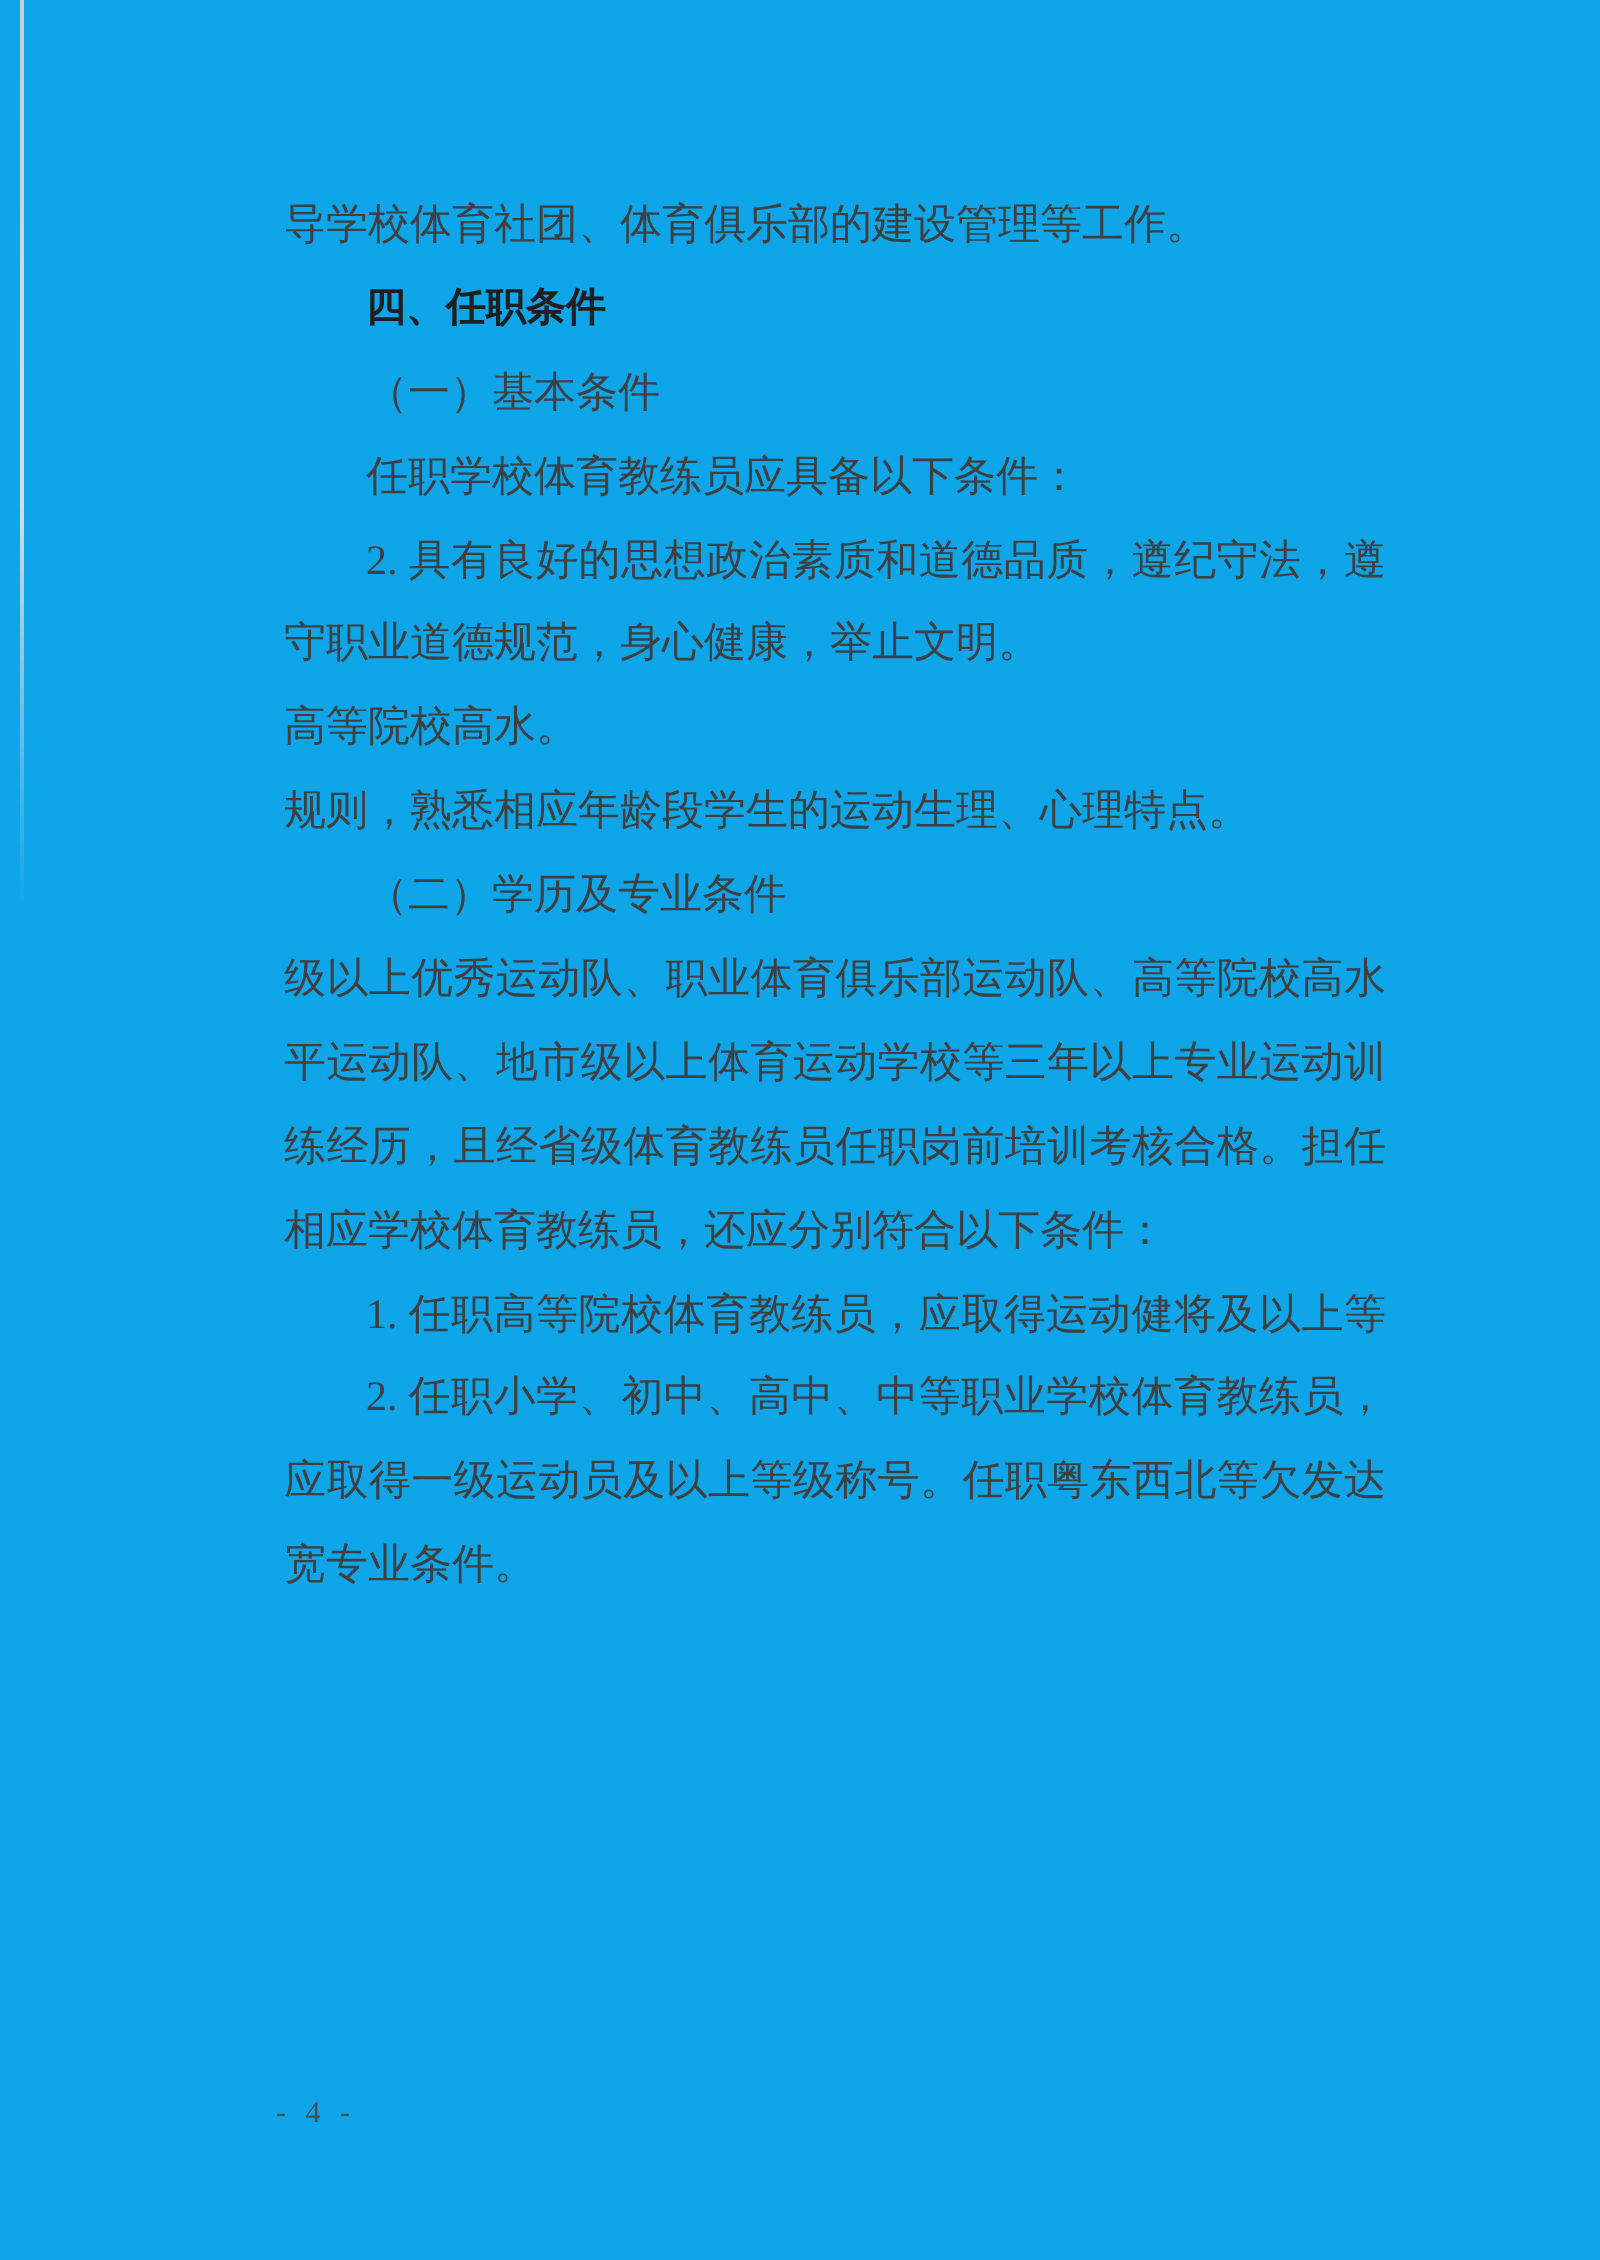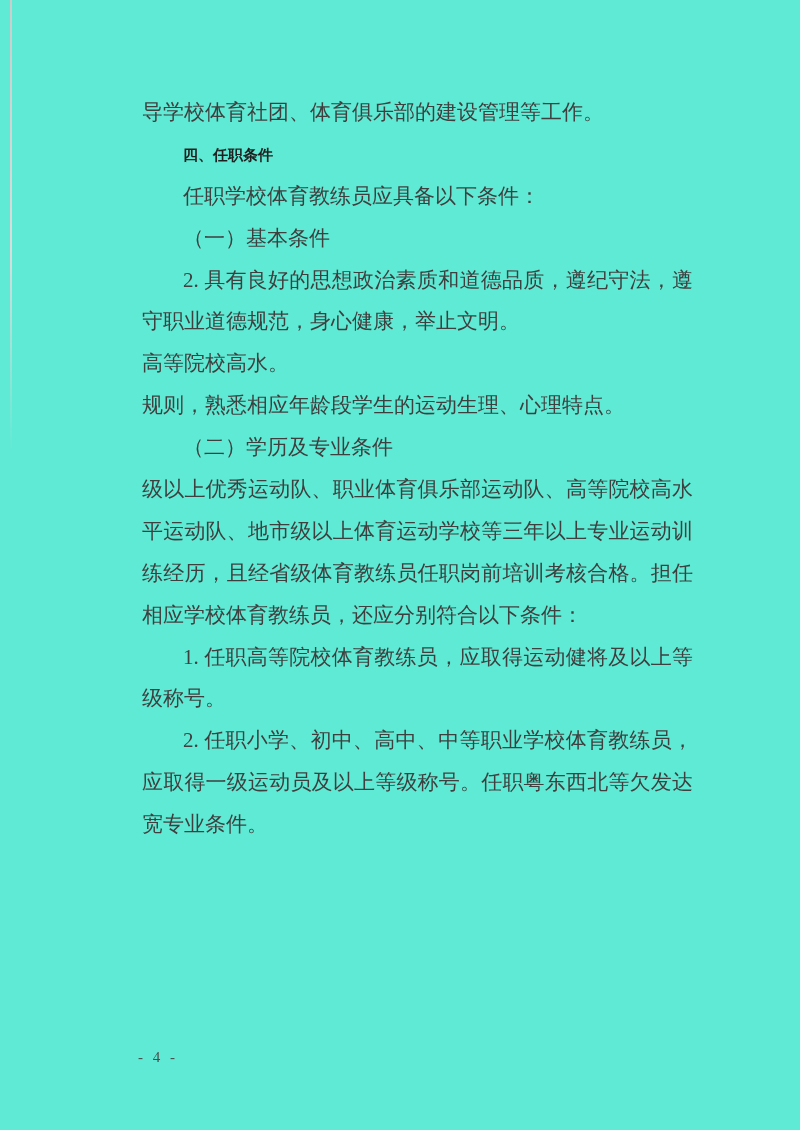--- a/index.html
+++ b/index.html
@@ -8,21 +8,21 @@
     width: 800px;
     height: 1130px;
     background: #ffffff;
     font-family: "Liberation Serif", "DejaVu Serif", serif;
   }
   .page {
     position: absolute;
     left: 0; top: 0;
     width: 800px;
     height: 1130px;
-    background: #5eead4;
+    background: #0ea5e9;
     overflow: hidden;
   }
   .scan-edge {
     position: absolute;
     left: 10px;
     top: 0;
     width: 2px;
     height: 455px;
     background: linear-gradient(to bottom, #cccccc 0%, #dcdcdc 55%, rgba(220,220,220,0) 100%);
   }
@@ -46,21 +46,21 @@
     width: 510px;
   }
   .line.full {
     white-space: normal;
     text-align: justify;
     text-align-last: justify;
   }
   .line.heading {
     font-family: "Liberation Sans", "DejaVu Sans", sans-serif;
     font-weight: 700;
-    font-size: 15px;
+    font-size: 20px;
     color: #1f1f1f;
   }
   .page-num {
     position: absolute;
     left: 138px;
     top: 1044px;
     height: 26px;
     line-height: 26px;
     font-size: 15px;
     letter-spacing: 3px;
@@ -68,31 +68,30 @@
   }
 </style>
 </head>
 <body>
 
 <div class="page">
   <div class="scan-edge"></div>
   <div class="content" id="content">
       <div class="line">导学校体育社团、体育俱乐部的建设管理等工作。</div>
       <div class="line heading indent">四、任职条件</div>
+      <div class="line indent">（一）基本条件</div>
       <div class="line indent">任职学校体育教练员应具备以下条件：</div>
-      <div class="line indent">（一）基本条件</div>
       <div class="line indent full">2. 具有良好的思想政治素质和道德品质，遵纪守法，遵</div>
       <div class="line">守职业道德规范，身心健康，举止文明。</div>
       <div class="line">高等院校高水。</div>
       <div class="line">规则，熟悉相应年龄段学生的运动生理、心理特点。</div>
       <div class="line indent">（二）学历及专业条件</div>
       <div class="line full">级以上优秀运动队、职业体育俱乐部运动队、高等院校高水</div>
       <div class="line full">平运动队、地市级以上体育运动学校等三年以上专业运动训</div>
       <div class="line full">练经历，且经省级体育教练员任职岗前培训考核合格。担任</div>
       <div class="line">相应学校体育教练员，还应分别符合以下条件：</div>
       <div class="line indent full">1. 任职高等院校体育教练员，应取得运动健将及以上等</div>
-      <div class="line">级称号。</div>
       <div class="line indent full">2. 任职小学、初中、高中、中等职业学校体育教练员，</div>
       <div class="line full">应取得一级运动员及以上等级称号。任职粤东西北等欠发达</div>
       <div class="line">宽专业条件。</div>
     </div>
   <div class="page-num">- 4 -</div>
 </div>
 
 </body></html>

